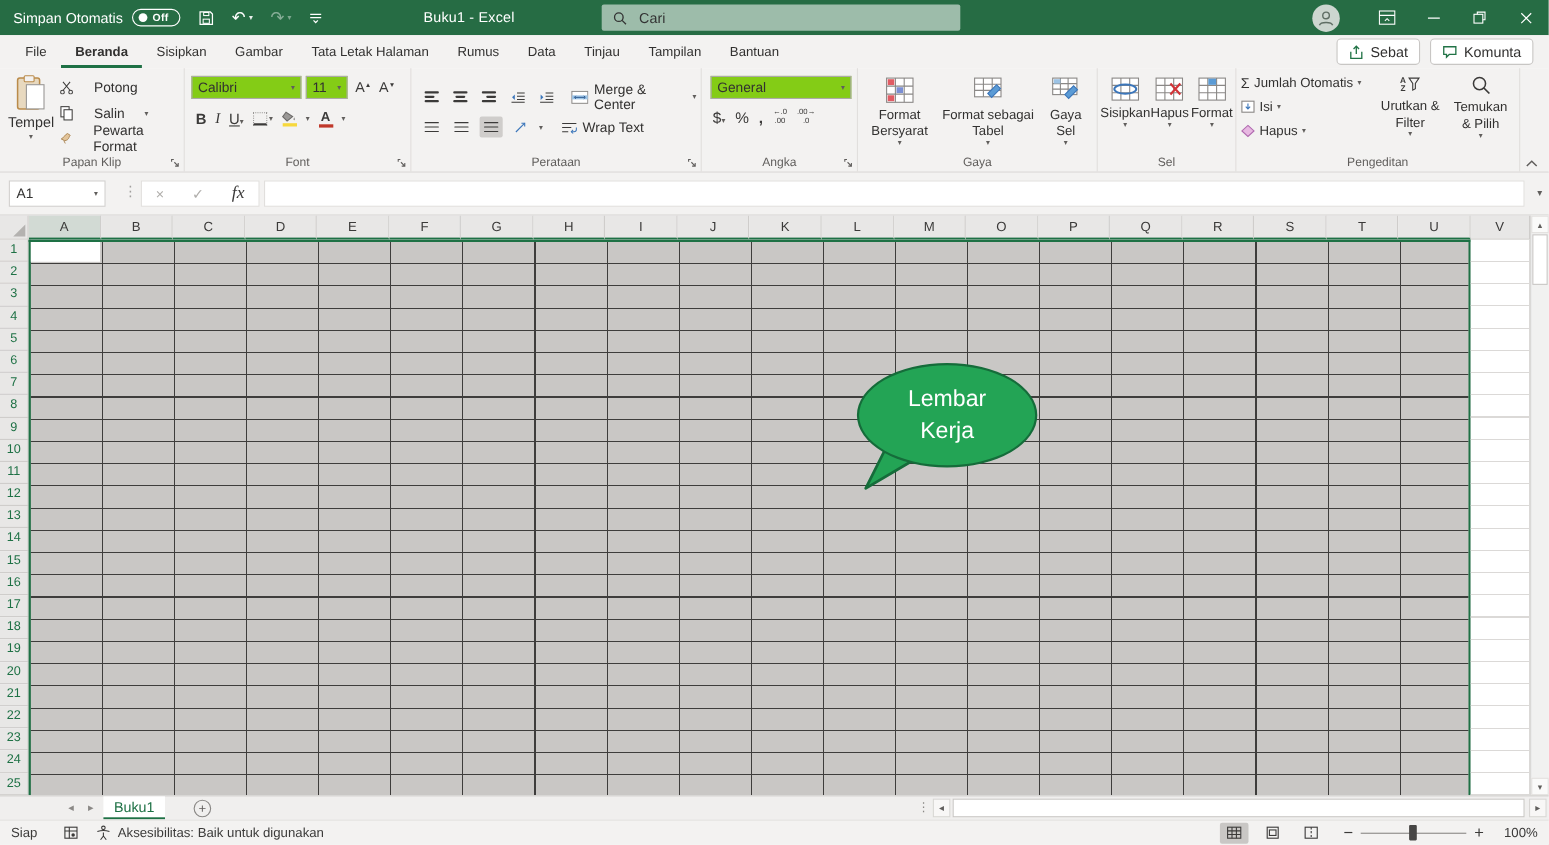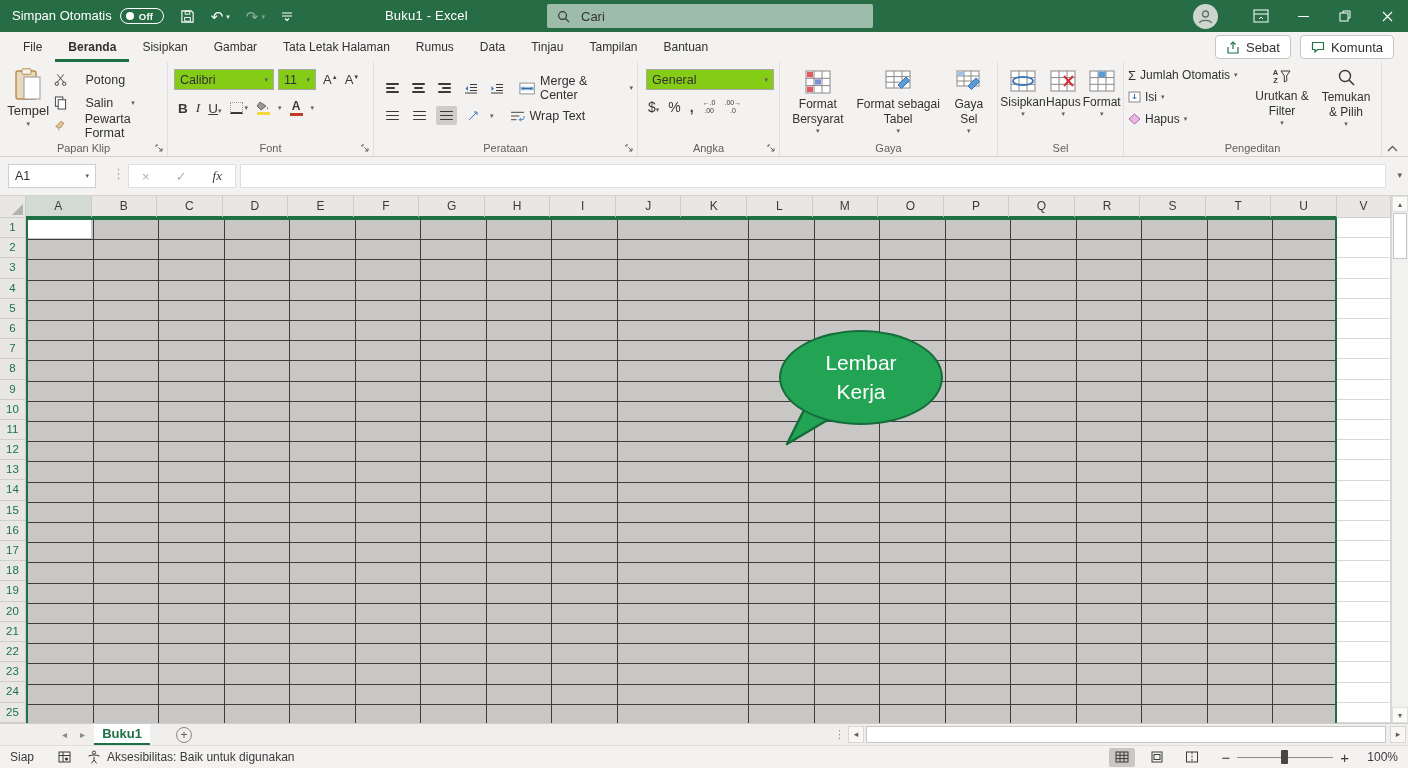--- a/index.html
+++ b/index.html
@@ -4,21 +4,21 @@
 <style>
 :root{
   --titlebar-green:#266c44; --accent-green:#1e7145; --callout-fill:#23a455; --callout-border:#156c3a;
   --cell-gray:#c9c7c5; --gridline-dark:#3e3d3c;
 }
 *{box-sizing:border-box}
 body{margin:0;width:1408px;height:768px;overflow:hidden;background:#fff;font-family:"Liberation Sans",sans-serif;-webkit-font-smoothing:antialiased}
 .app{position:relative;width:1408px;height:768px}
 
 .titlebar{position:absolute;top:0;left:0;right:0;height:32px;background:var(--titlebar-green);color:#fff;font-size:13px;display:flex;align-items:center}
-.autosave{display:flex;align-items:flex-start;gap:8px;padding-left:12px}
+.autosave{display:flex;align-items:center;gap:8px;padding-left:12px}
 .toggle{width:44px;height:16px;border:1px solid #fff;border-radius:9px;display:flex;align-items:center;gap:5px;padding:0 5px}
 .knob{width:8px;height:8px;background:#fff;border-radius:50%}
 .state{font-size:9.5px;font-weight:bold;letter-spacing:.3px}
 .qat{display:flex;align-items:center;margin-left:16px;gap:16px}
 .qat-btn{display:flex;align-items:center;gap:3px;font-size:15px;line-height:1}
 .qat-btn.disabled{opacity:.45}
 .car{font-size:7px;font-style:normal;opacity:.9}
 .doctitle{position:absolute;left:385px;top:0;line-height:32px;font-size:13px;letter-spacing:.2px}
 .search{position:absolute;left:547px;top:4px;width:326px;height:24px;background:rgba(255,255,255,.55);border-radius:2px;display:flex;align-items:center;padding:0 10px;gap:9px}
 .search input{flex:1;background:transparent;border:none;outline:none;font-size:13px;color:#1c1c1c;font-family:inherit}
@@ -76,21 +76,21 @@
 .edit-left{display:flex;flex-direction:column;gap:2px;width:128px}
 .erow{display:flex;align-items:center;gap:4px;height:20px;font-size:12px;color:#323130}
 .sigma{font-size:13px}
 .az{display:flex;flex-direction:column;font-size:7.5px;font-weight:bold;color:#3b3a39;line-height:1.1;font-style:normal}
 .collapse{position:absolute;right:10px;bottom:4px;line-height:0}
 
 .fbar{position:absolute;top:157px;left:0;right:0;height:39px;background:#f3f2f1;border-bottom:1px solid #d6d4d2}
 .namebox{position:absolute;left:8px;top:7px;width:88px;height:24px;background:#fff;border:1px solid #d1cfcd;display:flex;align-items:center;justify-content:space-between;padding:0 6px;font-size:12.5px;color:#323130}
 .fdots{position:absolute;left:112px;top:9px;color:#a19f9d;font-size:13px}
 .fbtns{position:absolute;left:128px;top:7px;width:108px;height:24px;background:#fff;border:1px solid #e1dfdd;display:flex;align-items:center;justify-content:space-around}
-.fx{font-style:italic;font-family:"Liberation Serif",serif;font-size:13px;color:#3b3a39}
+.fx{font-style:italic;font-family:"Liberation Serif",serif;font-size:16px;color:#3b3a39}
 .fgray{color:#b0aeab;font-size:13px}
 .finput{position:absolute;left:240px;top:7px;right:22px;height:24px;background:#fff;border:1px solid #e1dfdd;font-size:12.5px;padding:0 6px;outline:none;font-family:inherit}
 .fexpand{position:absolute;right:6px;top:13px;color:#605e5c;font-size:9px}
 
 .cheaders{position:absolute;top:196px;left:0;width:1391px;height:22px;display:flex;overflow:hidden}
 .corner{width:26px;height:22px;background:#e8e7e6;border-right:1px solid #cfcdcb;border-bottom:1px solid #cfcdcb;position:relative;flex:none}
 .corner-tri{position:absolute;right:2px;bottom:2px;width:0;height:0;border-left:11px solid transparent;border-bottom:11px solid #b4b2b0}
 .colh{width:65.55px;height:22px;flex:none;background:#e8e7e6;border-right:1px solid #cfcdcb;border-bottom:2px solid var(--accent-green);text-align:center;line-height:20px;font-size:12px;color:#3b3a39}
 .colh.first{background:#d2dad4}
 .colh.outside{width:54px;border-bottom:1px solid #cfcdcb;line-height:21px}
@@ -105,21 +105,21 @@
 .callout{position:absolute;left:779px;top:330px;width:164px;height:95px;border-radius:50%;background:var(--callout-fill);border:2.5px solid var(--callout-border);display:flex;align-items:center;justify-content:center;z-index:6}
 .callout-text{width:104px;text-align:center;color:#fff;font-size:21px;line-height:1.35}
 .callout-tail{position:absolute;left:779px;top:392px;z-index:5;line-height:0}
 .vscroll{position:absolute;right:0;top:196px;width:17px;height:527px;background:#f1f1f0;border-left:1px solid #d8d6d4}
 .vs-btn{position:absolute;left:0;right:0;height:16px;text-align:center;font-size:8px;color:#605e5c;line-height:16px;background:#fafaf9;border:1px solid #e1dfdd}
 .vs-up{top:0}.vs-down{bottom:0}
 .vs-thumb{position:absolute;top:17px;left:1px;right:1px;height:46px;background:#fff;border:1px solid #c8c6c4}
 
 .sheetbar{position:absolute;top:723px;left:0;right:0;height:22px;background:#f0efee;border-top:1px solid #cfcdcb}
 .snav{position:absolute;top:0;line-height:21px;color:#8a8886;font-size:10px}
-.sheettab{position:absolute;left:94px;top:0;width:56px;height:21px;background:#fff;border-bottom:2.5px solid var(--accent-green);display:flex;align-items:center;justify-content:center;font-weight:700;font-size:13px;color:var(--accent-green)}
+.sheettab{position:absolute;left:94px;top:0;width:56px;height:21px;background:#fff;border-bottom:2.5px solid var(--accent-green);display:flex;align-items:center;justify-content:center;font-weight:400;font-size:13px;color:var(--accent-green)}
 .addsheet{position:absolute;left:176px;top:2.5px;width:16px;height:16px;border:1px solid #8a8886;border-radius:50%;text-align:center;line-height:14px;font-size:12px;color:#605e5c}
 .hdots{position:absolute;left:834px;top:0;line-height:21px;color:#8a8886;font-size:11px}
 .hscroll{position:absolute;left:848px;right:2px;top:2px;height:17px}
 .harrow{position:absolute;top:0;width:16px;height:17px;background:#f8f7f6;border:1px solid #d8d6d4;text-align:center;line-height:15px;font-size:9px;color:#605e5c}
 .ha-l{left:0}.ha-r{right:0}
 .hthumb{position:absolute;left:18px;right:20px;top:0;height:17px;background:#fff;border:1px solid #c8c6c4}
 
 .statusbar{position:absolute;top:745px;left:0;right:0;height:23px;background:#f3f2f1;border-top:1px solid #e1dfdd;display:flex;align-items:center;font-size:12px;color:#3b3a39;padding-left:10px}
 .sb-gap{margin-right:24px}
 .sb-ico{margin-right:16px;line-height:0}

